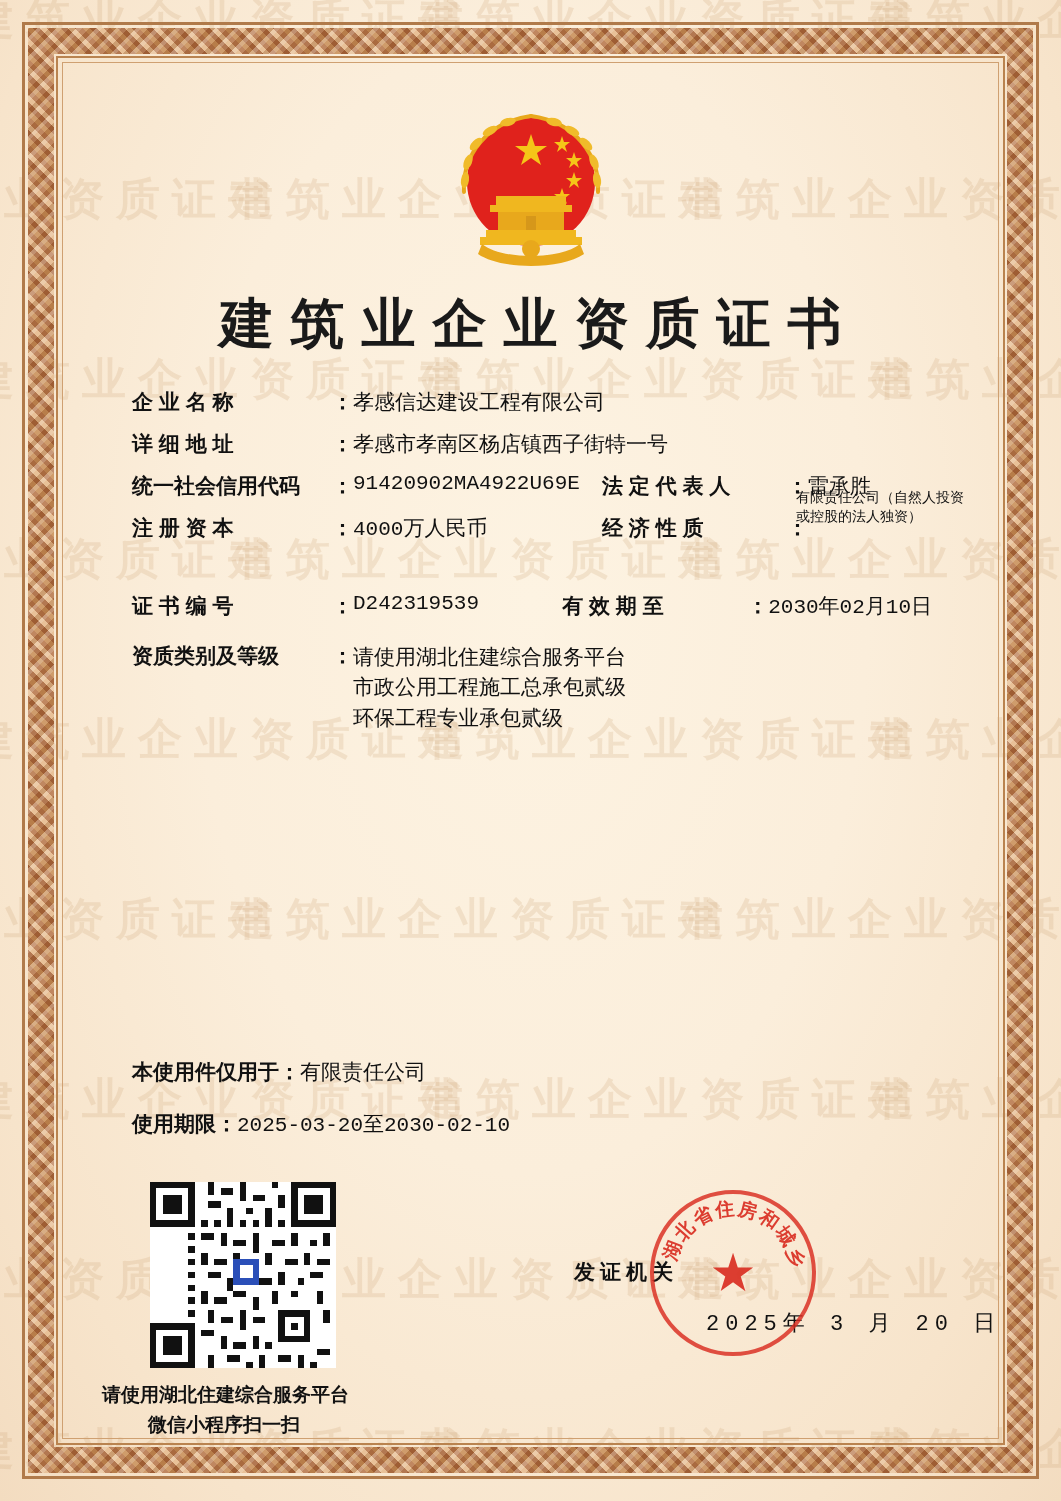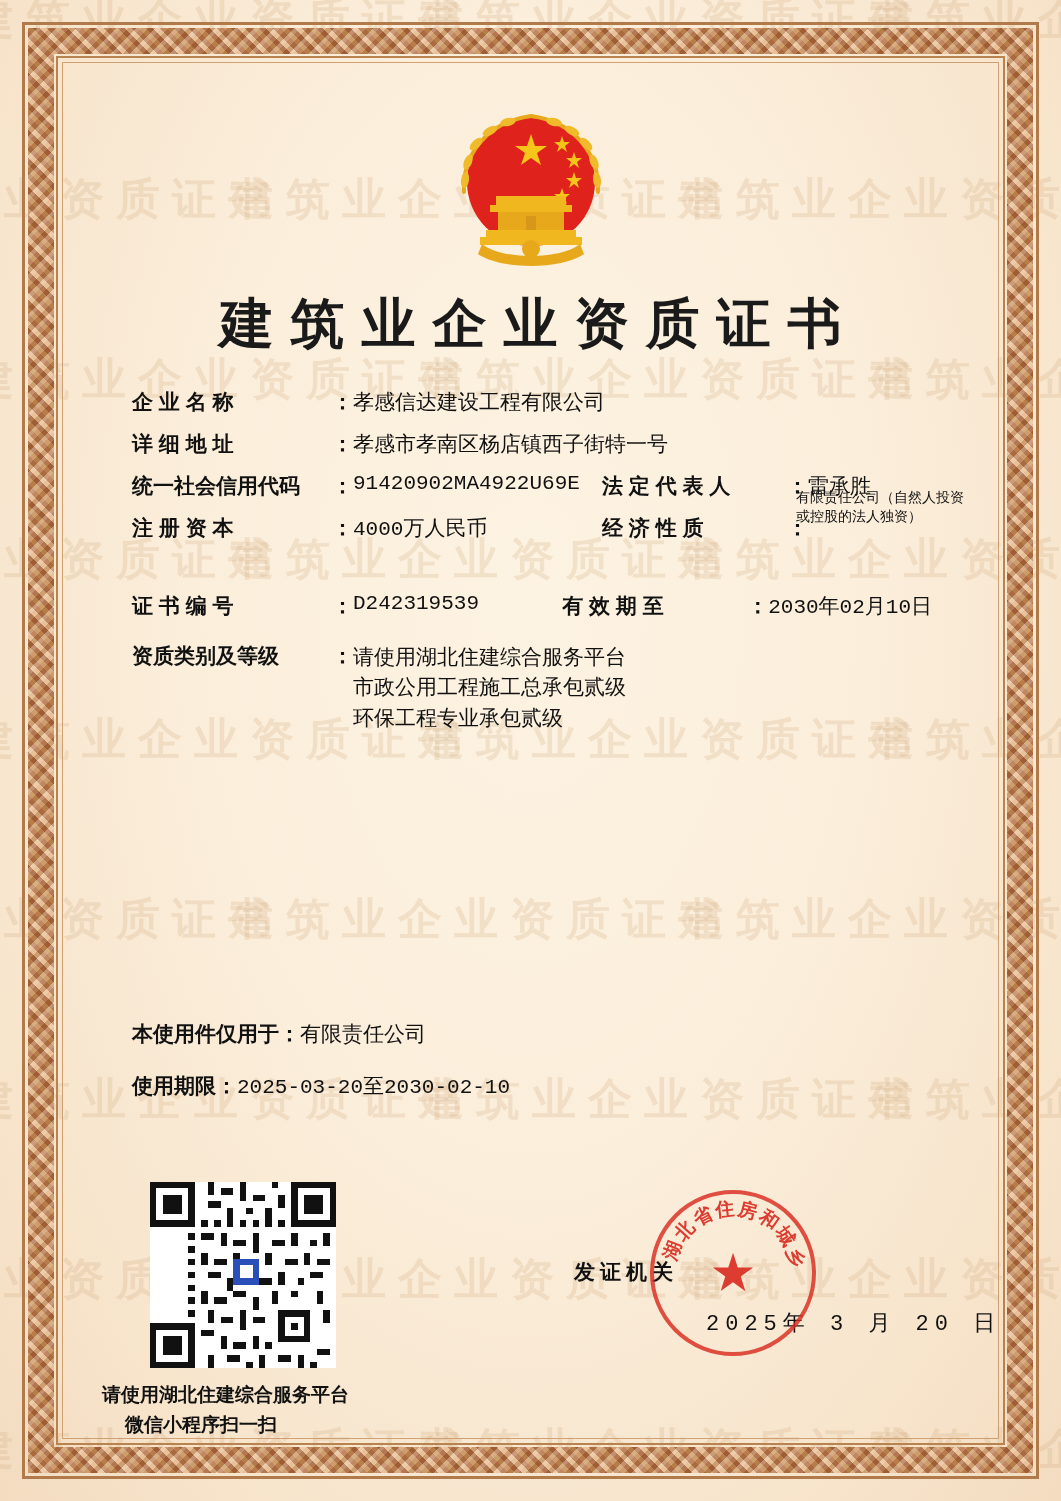--- a/index.html
+++ b/index.html
@@ -160,21 +160,21 @@
     font-family: "Liberation Serif", serif;
     font-size: 21px;
     line-height: 1.45;
     color: #111;
   }
 
   
   .usage {
     position: absolute;
     left: 132px;
-    top: 1020px;
+    top: 1058px;
     width: 800px;
   }
   .usage .row { margin-bottom: 24px; }
 
   
   .qr-wrap {
     position: absolute;
     left: 138px;
     top: 1182px;
     padding-left: 12px;
@@ -189,21 +189,21 @@
     margin-top: 12px;
     font-family: "Liberation Sans", sans-serif;
     font-weight: 700;
     font-size: 19px;
     line-height: 1.6;
     color: #111;
     text-align: left;
     margin-left: -48px;
     width: 300px;
   }
-  .qr-caption .line2 { margin-left: 23px; }
+  .qr-caption .line2 { margin-left: 46px; }
 
   
   .issuer {
     position: absolute;
     left: 574px;
     top: 1258px;
     font-family: "Liberation Sans", sans-serif;
     font-weight: 700;
     font-size: 21px;
     letter-spacing: 5px;

